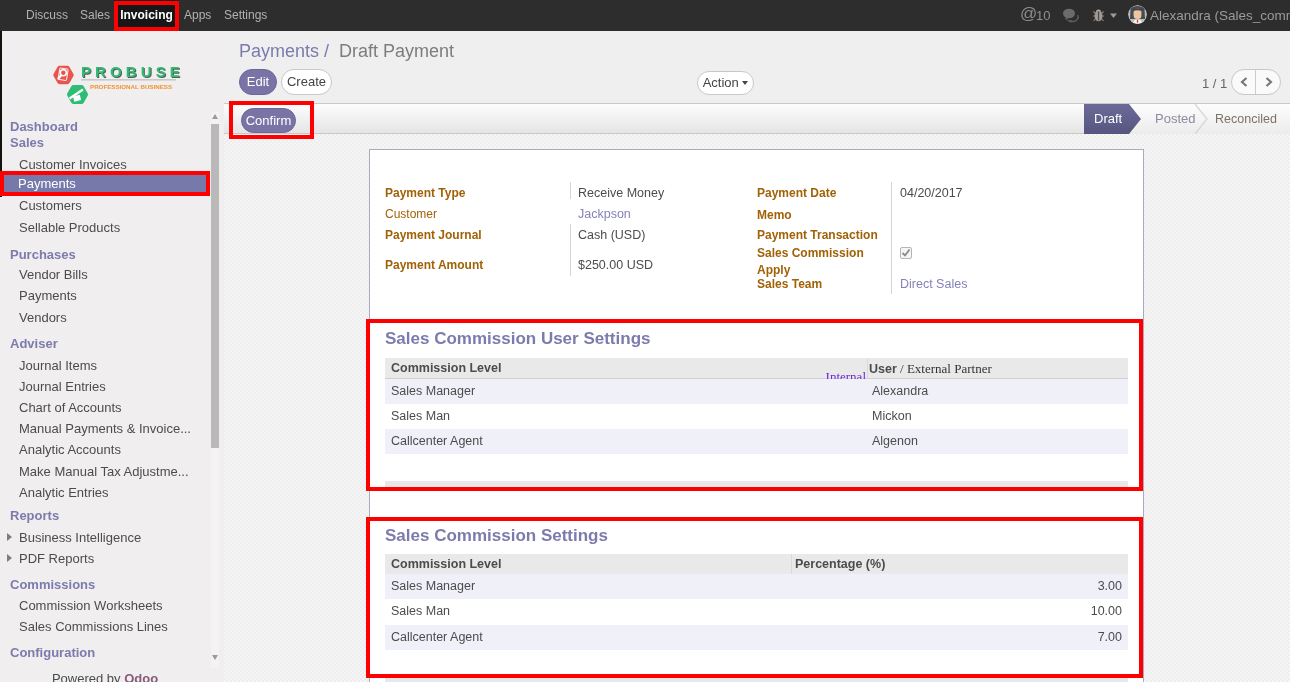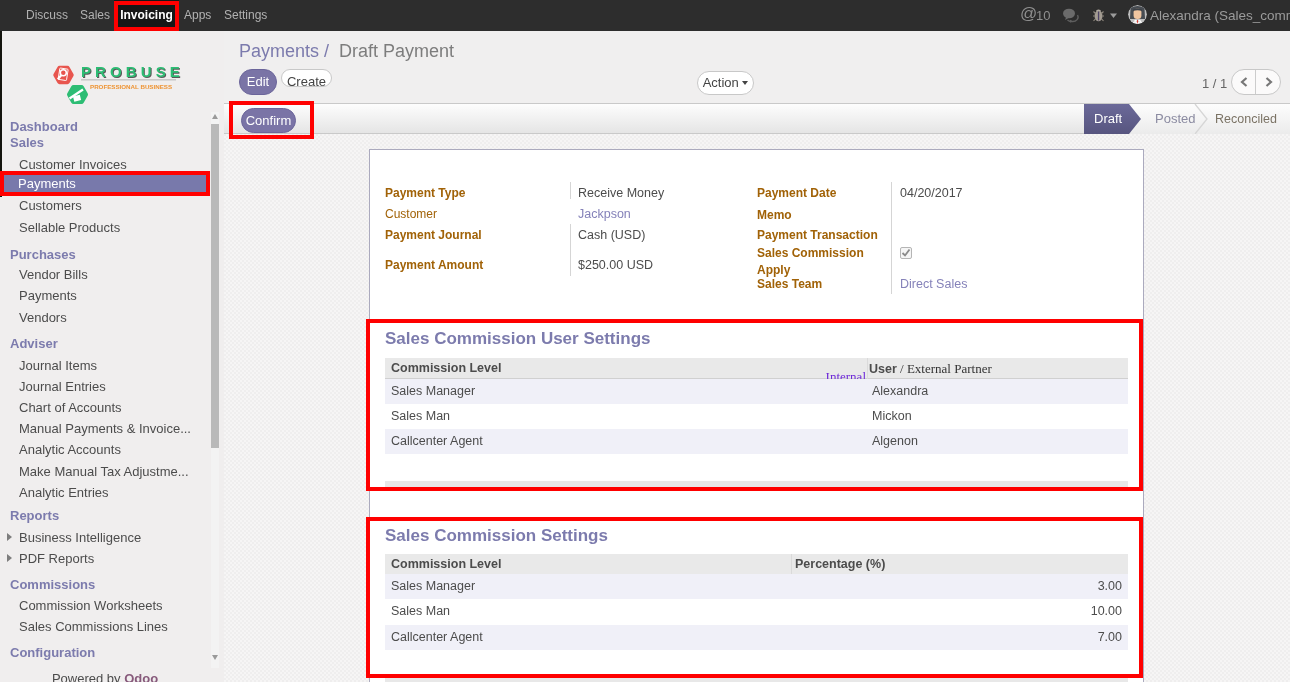--- a/index.html
+++ b/index.html
@@ -165,21 +165,21 @@
   <div id="sb-scroll">
     <div style="position:absolute; left:1px; top:2px; width:0; height:0; border-bottom:5px solid #9a9a9a; border-left:3px solid transparent; border-right:3px solid transparent;"></div>
     <div id="sb-thumb"></div>
     <div style="position:absolute; left:1px; bottom:8px; width:0; height:0; border-top:5px solid #9a9a9a; border-left:3px solid transparent; border-right:3px solid transparent;"></div>
   </div>
 </div>
 
 <div id="content">
   <div id="breadcrumb">Payments /&nbsp; <span class="grey">Draft Payment</span></div>
   <div class="btn primary" style="left:15px; top:38px; width:38px; height:26px; line-height:24px;">Edit</div>
-  <div class="btn" style="left:57px; top:38px; width:51px; height:18px; line-height:24px;">Create</div>
+  <div class="btn" style="left:57px; top:38px; width:51px; height:26px; line-height:24px;">Create</div>
   <div class="btn" style="left:473px; top:40px; width:57px; height:24px; line-height:22px;">Action <span style="display:inline-block; width:0; height:0; border-top:4px solid #444; border-left:3.5px solid transparent; border-right:3.5px solid transparent; vertical-align:2px;"></span></div>
   <div class="abs" style="left:978px; top:45px; font-size:13px; color:#666;">1 / 1</div>
   <div class="btn" style="left:1007px; top:38px; width:50px; height:26px; background:#fbfafa;"></div>
   <div class="abs" style="left:1031px; top:39px; width:1px; height:24px; background:#ccc;"></div>
   <svg class="abs" style="left:1016px; top:46px;" width="8" height="10" viewBox="0 0 8 10">
       <path d="M6.5 1 L2 5 L6.5 9" stroke="#777" stroke-width="2.2" fill="none"></path>
     </svg>
   <svg class="abs" style="left:1041px; top:46px;" width="8" height="10" viewBox="0 0 8 10">
       <path d="M1.5 1 L6 5 L1.5 9" stroke="#777" stroke-width="2.2" fill="none"></path>
     </svg>

